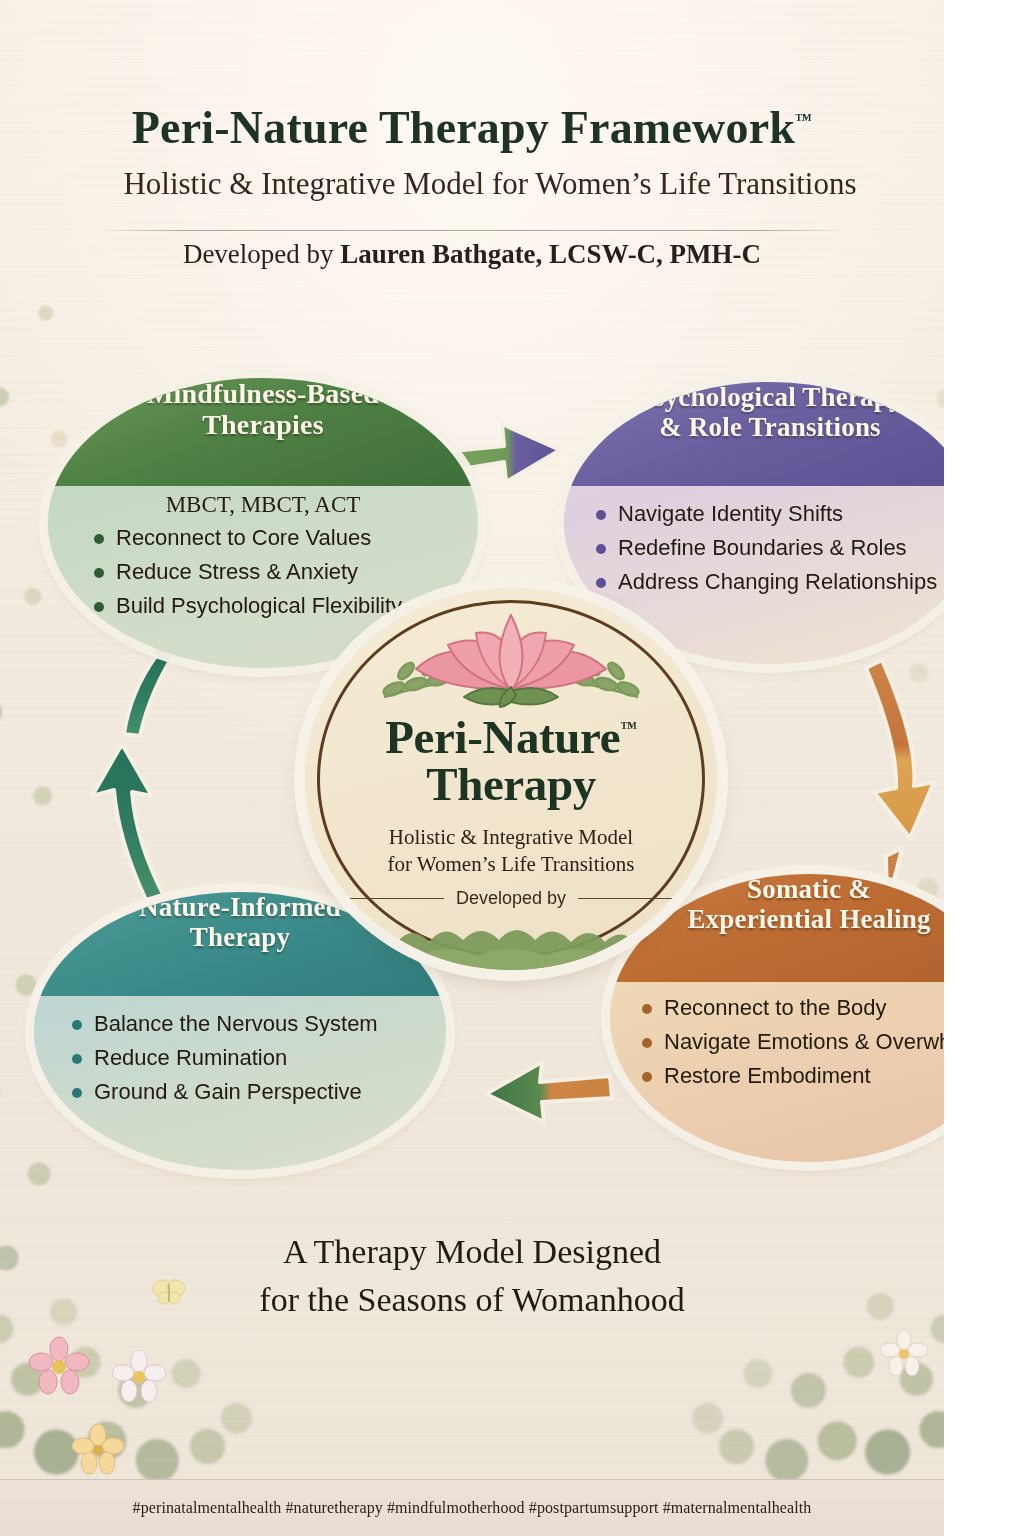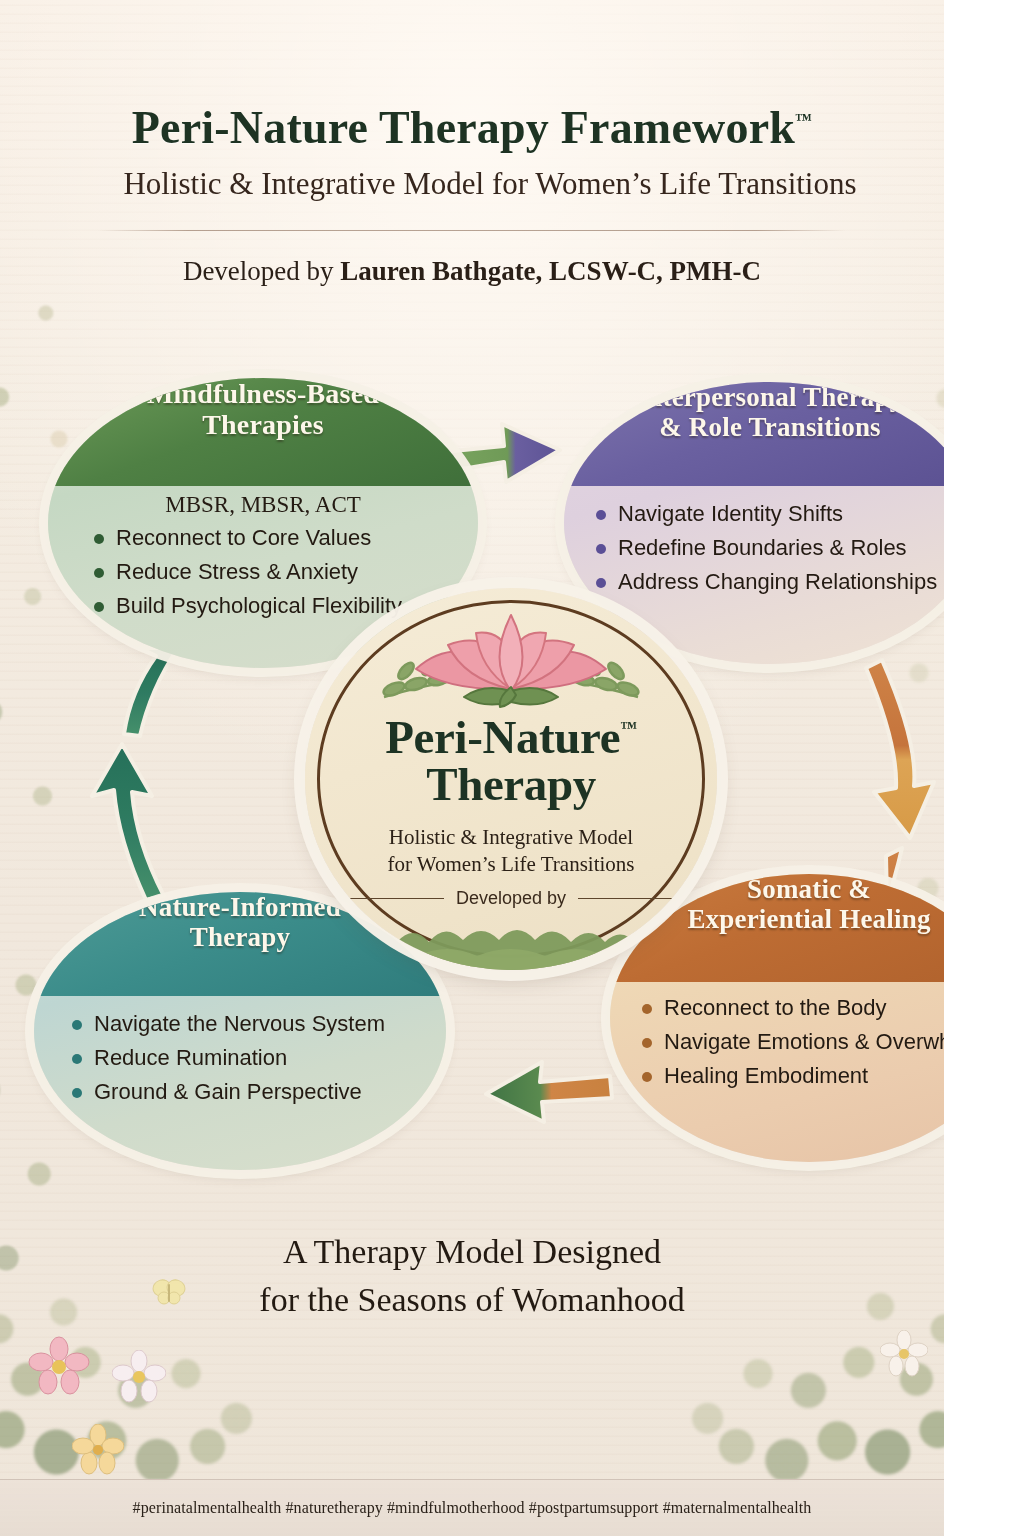--- a/index.html
+++ b/index.html
@@ -123,21 +123,21 @@
     color: #36261d;
     margin: 14px 0 0 0;
     line-height: 1.15;
     padding-left: 36px;
   }
   .rule {
     width: 748px; height: 1px; margin: 28px auto 0 auto;
     background: linear-gradient(90deg, rgba(140,110,90,0) 0%, rgba(140,110,90,0.62) 12%, rgba(140,110,90,0.62) 88%, rgba(140,110,90,0) 100%);
   }
   .byline {
-    font-size: 27px; color: #2a1f17; margin-top: 25px;
+    font-size: 27px; color: #2a1f17; margin-top: 8px;
   }
   .byline b { font-weight: bold; }
 
   
   .diagram { position: absolute; left: 0; top: 0; width: 1024px; height: 1536px; }
 
   .node {
     position: absolute;
     border-radius: 50%;
     overflow: hidden;
@@ -433,21 +433,21 @@
       </g>
 
       <g>
         <path d="M 146 900 Q 118 840 114 790 L 92 796 L 122 744 L 152 796 L 132 792 Q 136 842 164 896 Z" fill="url(#gradLeft)" stroke="#f5efe4" stroke-width="4" stroke-linejoin="round"></path>
         <path d="M 124 734 Q 130 692 156 656 L 140 648 L 178 648 Q 150 690 140 736 Z" fill="url(#gradLeft)" stroke="#f5efe4" stroke-width="4" stroke-linejoin="round"></path>
       </g>
     </svg>
 
     <div class="node" id="node-mindfulness">
       <div class="node-body">
-        <div class="node-sub">MBSR, MBSR, ACT</div>
+        <div class="node-sub">MBCT, MBCT, ACT</div>
         <ul class="bullets">
           <li>Reconnect to Core Values</li>
           <li>Reduce Stress &amp; Anxiety</li>
           <li>Build Psychological Flexibility</li>
         </ul>
       </div>
       <div class="node-head">
         <div>
           <div>Mindfulness-Based</div>
           <div>Therapies</div>
@@ -458,48 +458,48 @@
     <div class="node" id="node-interpersonal">
       <div class="node-body">
         <ul class="bullets">
           <li>Navigate Identity Shifts</li>
           <li>Redefine Boundaries &amp; Roles</li>
           <li>Address Changing Relationships</li>
         </ul>
       </div>
       <div class="node-head">
         <div>
-          <div>Interpersonal Therapy</div>
+          <div>Psychological Therapy</div>
           <div>&amp; Role Transitions</div>
         </div>
       </div>
     </div>
 
     <div class="node" id="node-nature">
       <div class="node-body">
         <ul class="bullets">
-          <li>Navigate the Nervous System</li>
+          <li>Balance the Nervous System</li>
           <li>Reduce Rumination</li>
           <li>Ground &amp; Gain Perspective</li>
         </ul>
       </div>
       <div class="node-head">
         <div>
           <div>Nature-Informed</div>
           <div>Therapy</div>
         </div>
       </div>
     </div>
 
     <div class="node" id="node-somatic">
       <div class="node-body">
         <ul class="bullets">
           <li>Reconnect to the Body</li>
           <li>Navigate Emotions &amp; Overwhelm</li>
-          <li>Healing Embodiment</li>
+          <li>Restore Embodiment</li>
         </ul>
       </div>
       <div class="node-head">
         <div>
           <div>Somatic &amp;</div>
           <div>Experiential Healing</div>
         </div>
       </div>
     </div>
 

